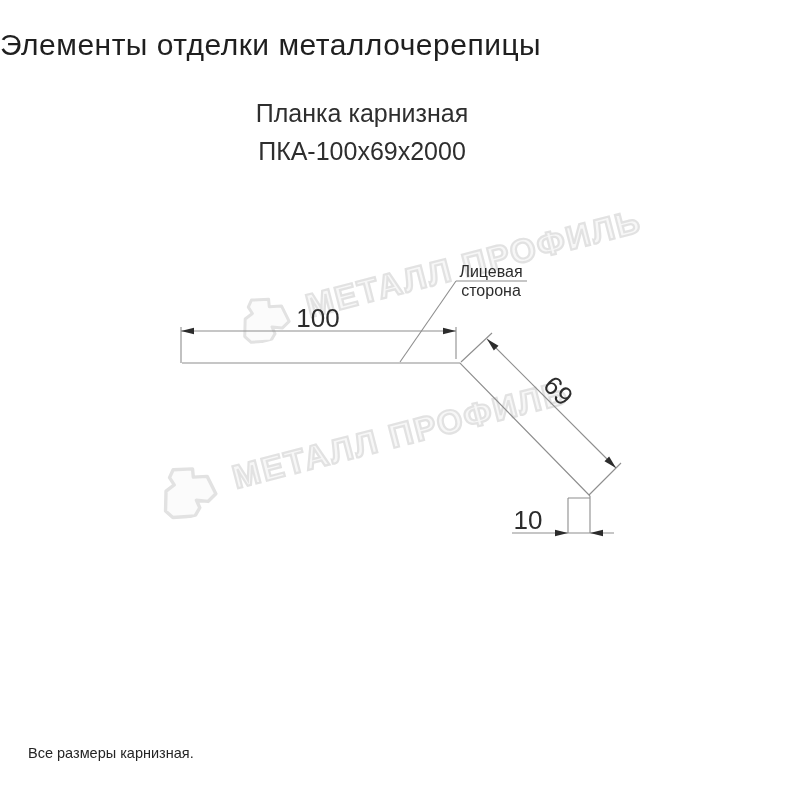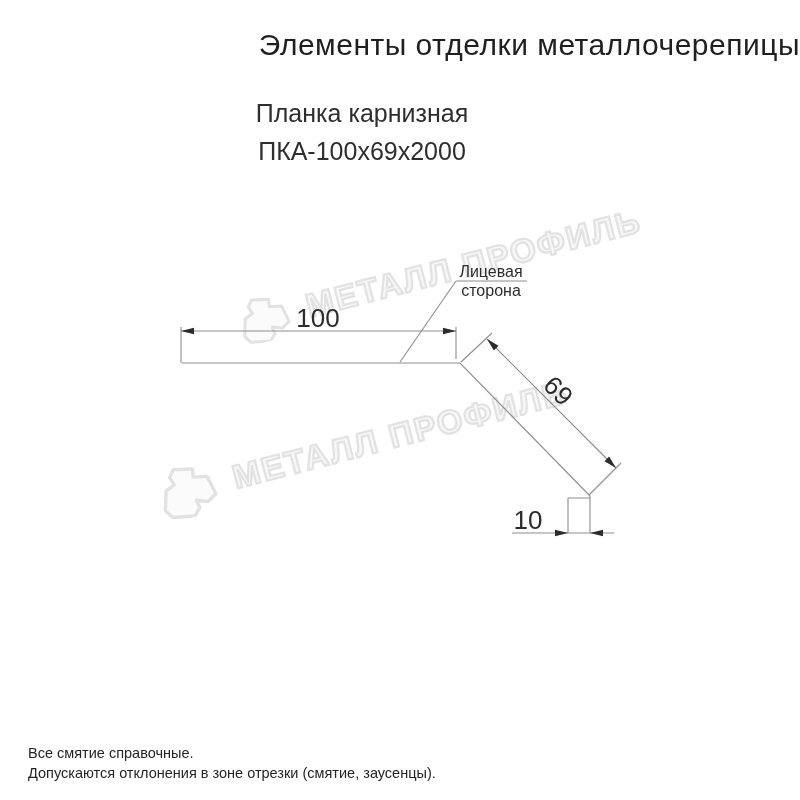--- a/index.html
+++ b/index.html
@@ -2,21 +2,21 @@
 <html><head>
 <meta charset="utf-8">
 <style>
   html,body{margin:0;padding:0;}
   body{
     width:800px;height:800px;position:relative;background:#ffffff;overflow:hidden;
     font-family:"Liberation Sans", sans-serif;
   }
   
   .hdr-title{
-    position:absolute;top:29px;left:0;width:800px;text-align:right;
+    position:absolute;top:29px;left:0;width:800px;text-align:left;
     font-size:30px;line-height:32px;color:#1f1f1f;letter-spacing:0.5px;z-index:3;
   }
   .hdr-sub{
     position:absolute;left:0;width:724px;text-align:center;
     font-size:25px;line-height:27px;color:#2e2e2e;z-index:3;
   }
   .hdr-sub.name{top:100px;}
   .hdr-sub.code{top:138px;text-align:center;}
   
   .footer{
@@ -96,15 +96,14 @@
 
   <g>
     <line class="ln" x1="456" y1="281" x2="400" y2="362"></line>
     <line class="ln" x1="456" y1="281" x2="527" y2="281"></line>
     <text class="lbltxt" x="491" y="277" text-anchor="middle">Лицевая</text>
     <text class="lbltxt" x="491" y="296" text-anchor="middle">сторона</text>
   </g>
 </svg>
 
 <div class="footer">
-  <div>Все смятие справочные.</div>
-  <div>Допускаются отклонения в зоне отрезки (смятие, заусенцы).</div>
+  <div>Все размеры карнизная.</div>
 </div>
 
 </body></html>

